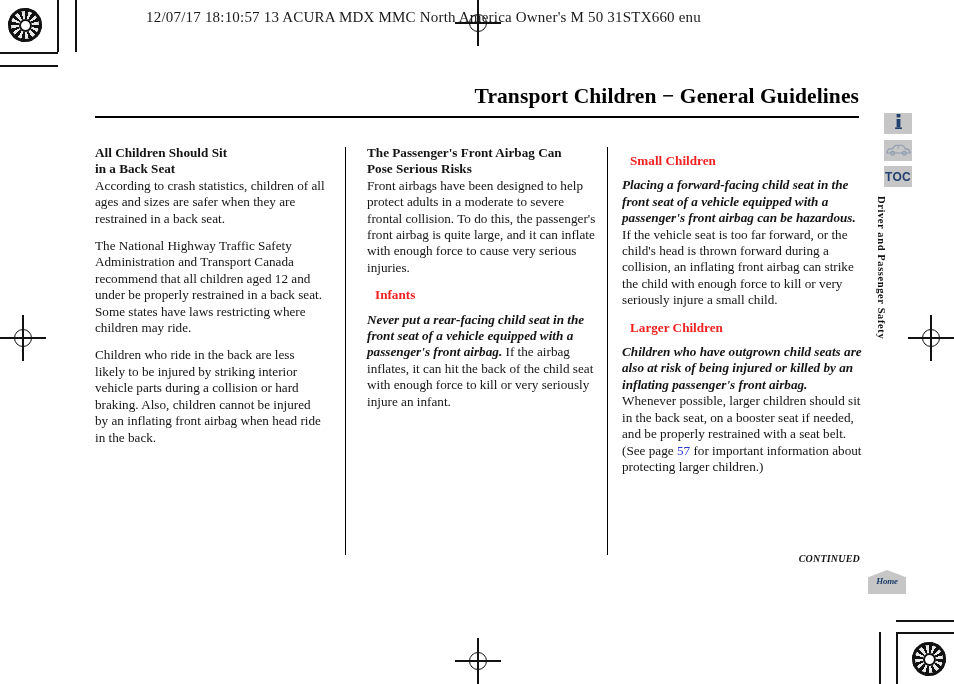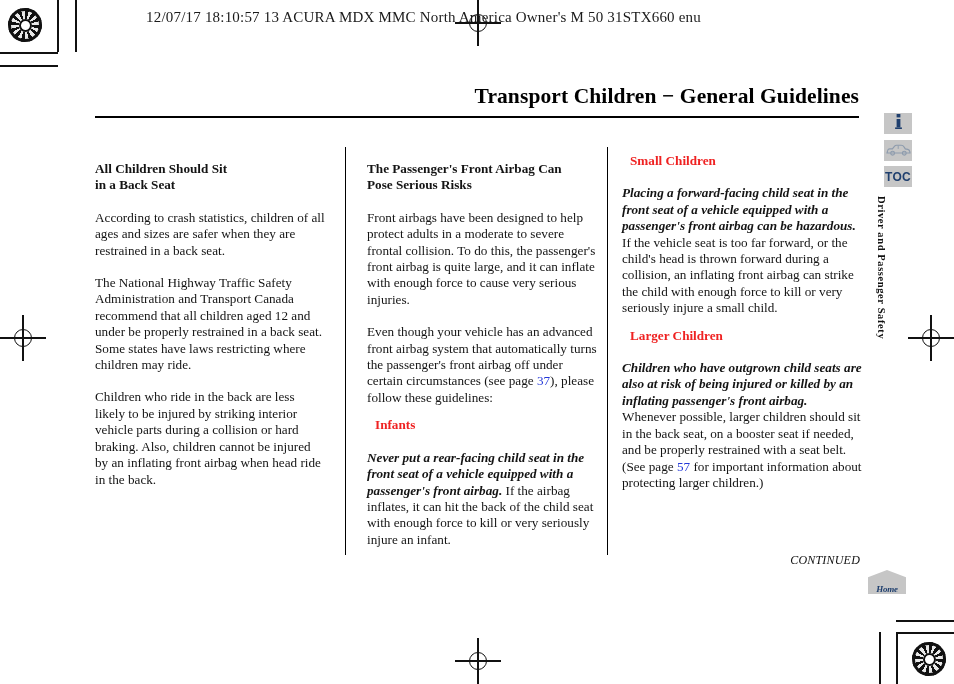--- a/index.html
+++ b/index.html
@@ -122,21 +122,21 @@
   .vrule-1 { left: 250px; }
   .vrule-2 { left: 512px; }
 
   .sec-head {
     font-weight: bold;
     font-size: 13.2px;
     line-height: 16.4px;
     margin: 0;
   }
   p.para {
-    margin: 16px 0 11px 0;
+    margin: 0 0 11px 0;
   }
   p.para.tight { margin-bottom: 0; }
   .red-head {
     color: #ef2222;
     font-weight: bold;
     font-size: 13.2px;
     line-height: 16.4px;
     margin: 8px;
   }
   .bold-ital {
@@ -182,23 +182,23 @@
     text-orientation: mixed;
     letter-spacing: 0.6px;
     white-space: nowrap;
   }
 
   
   .continued {
     position: absolute;
     right: 94px;
     top: 553px;
-    font-size: 12px;
+    font-size: 10px;
     font-style: italic;
-    font-weight: normal;
+    font-weight: bold;
     letter-spacing: 0.2px;
     color: #111;
   }
   .page-num {
     position: absolute;
     right: 64px;
     top: 576px;
     font-family: "Liberation Sans", sans-serif;
     font-weight: bold;
     font-size: 16px;
@@ -215,21 +215,21 @@
     display: flex;
     align-items: flex-end;
     justify-content: center;
   }
   .home-label {
     font-family: "Liberation Serif", serif;
     font-style: italic;
     font-weight: bold;
     font-size: 9px;
     color: #1f3f6e;
-    padding-bottom: 0;
+    padding-bottom: 8px;
     letter-spacing: -0.2px;
   }
 </style>
 </head>
 <body>
 
 <div class="reg-target" style="left:8px; top:8px;"></div>
 <div class="trim" style="left:57px; top:0px; width:1.5px; height:52px;"></div>
 <div class="trim" style="left:0px; top:52px; width:58px; height:1.5px;"></div>
 <div class="trim" style="left:0px; top:65px; width:58px; height:1.5px;"></div>
@@ -281,21 +281,20 @@
     <p class="para">The National Highway Traffic Safety Administration and Transport Canada recommend that all children aged 12 and under be properly restrained in a back seat. Some states have laws restricting where children may ride.</p>
     <p class="para">Children who ride in the back are less likely to be injured by striking interior vehicle parts during a collision or hard braking. Also, children cannot be injured by an inflating front airbag when head ride in the back.</p>
   </div>
 
   <div class="col col-2">
     <p class="para tight">
       <span class="sec-head">The Passenger's Front Airbag Can</span><br>
       <span class="sec-head">Pose Serious Risks</span>
     </p>
     <p class="para">Front airbags have been designed to help protect adults in a moderate to severe frontal collision. To do this, the passenger's front airbag is quite large, and it can inflate with enough force to cause very serious injuries.</p>
-    <p class="para"><span>Even though your vehicle has an advanced front airbag system that automatically turns the passenger's front airbag off under certain circumstances (see page </span><span class="pageref">37</span><span>), please follow these guidelines:</span></p>
     <p class="red-head">Infants</p>
     <p class="para"><span class="bold-ital">Never put a rear-facing child seat in the front seat of a vehicle equipped with a passenger's front airbag.</span><span> If the airbag inflates, it can hit the back of the child seat with enough force to kill or very seriously injure an infant.</span></p>
   </div>
 
   <div class="col col-3">
     <p class="red-head">Small Children</p>
     <p class="para"><span class="bold-ital">Placing a forward-facing child seat in the front seat of a vehicle equipped with a passenger's front airbag can be hazardous.</span><span> If the vehicle seat is too far forward, or the child's head is thrown forward during a collision, an inflating front airbag can strike the child with enough force to kill or very seriously injure a small child.</span></p>
     <p class="red-head">Larger Children</p>
     <p class="para"><span class="bold-ital">Children who have outgrown child seats are also at risk of being injured or killed by an inflating passenger's front airbag.</span><span> Whenever possible, larger children should sit in the back seat, on a booster seat if needed, and be properly restrained with a seat belt. (See page </span><span class="pageref">57</span><span> for important information about protecting larger children.)</span></p>
   </div>

